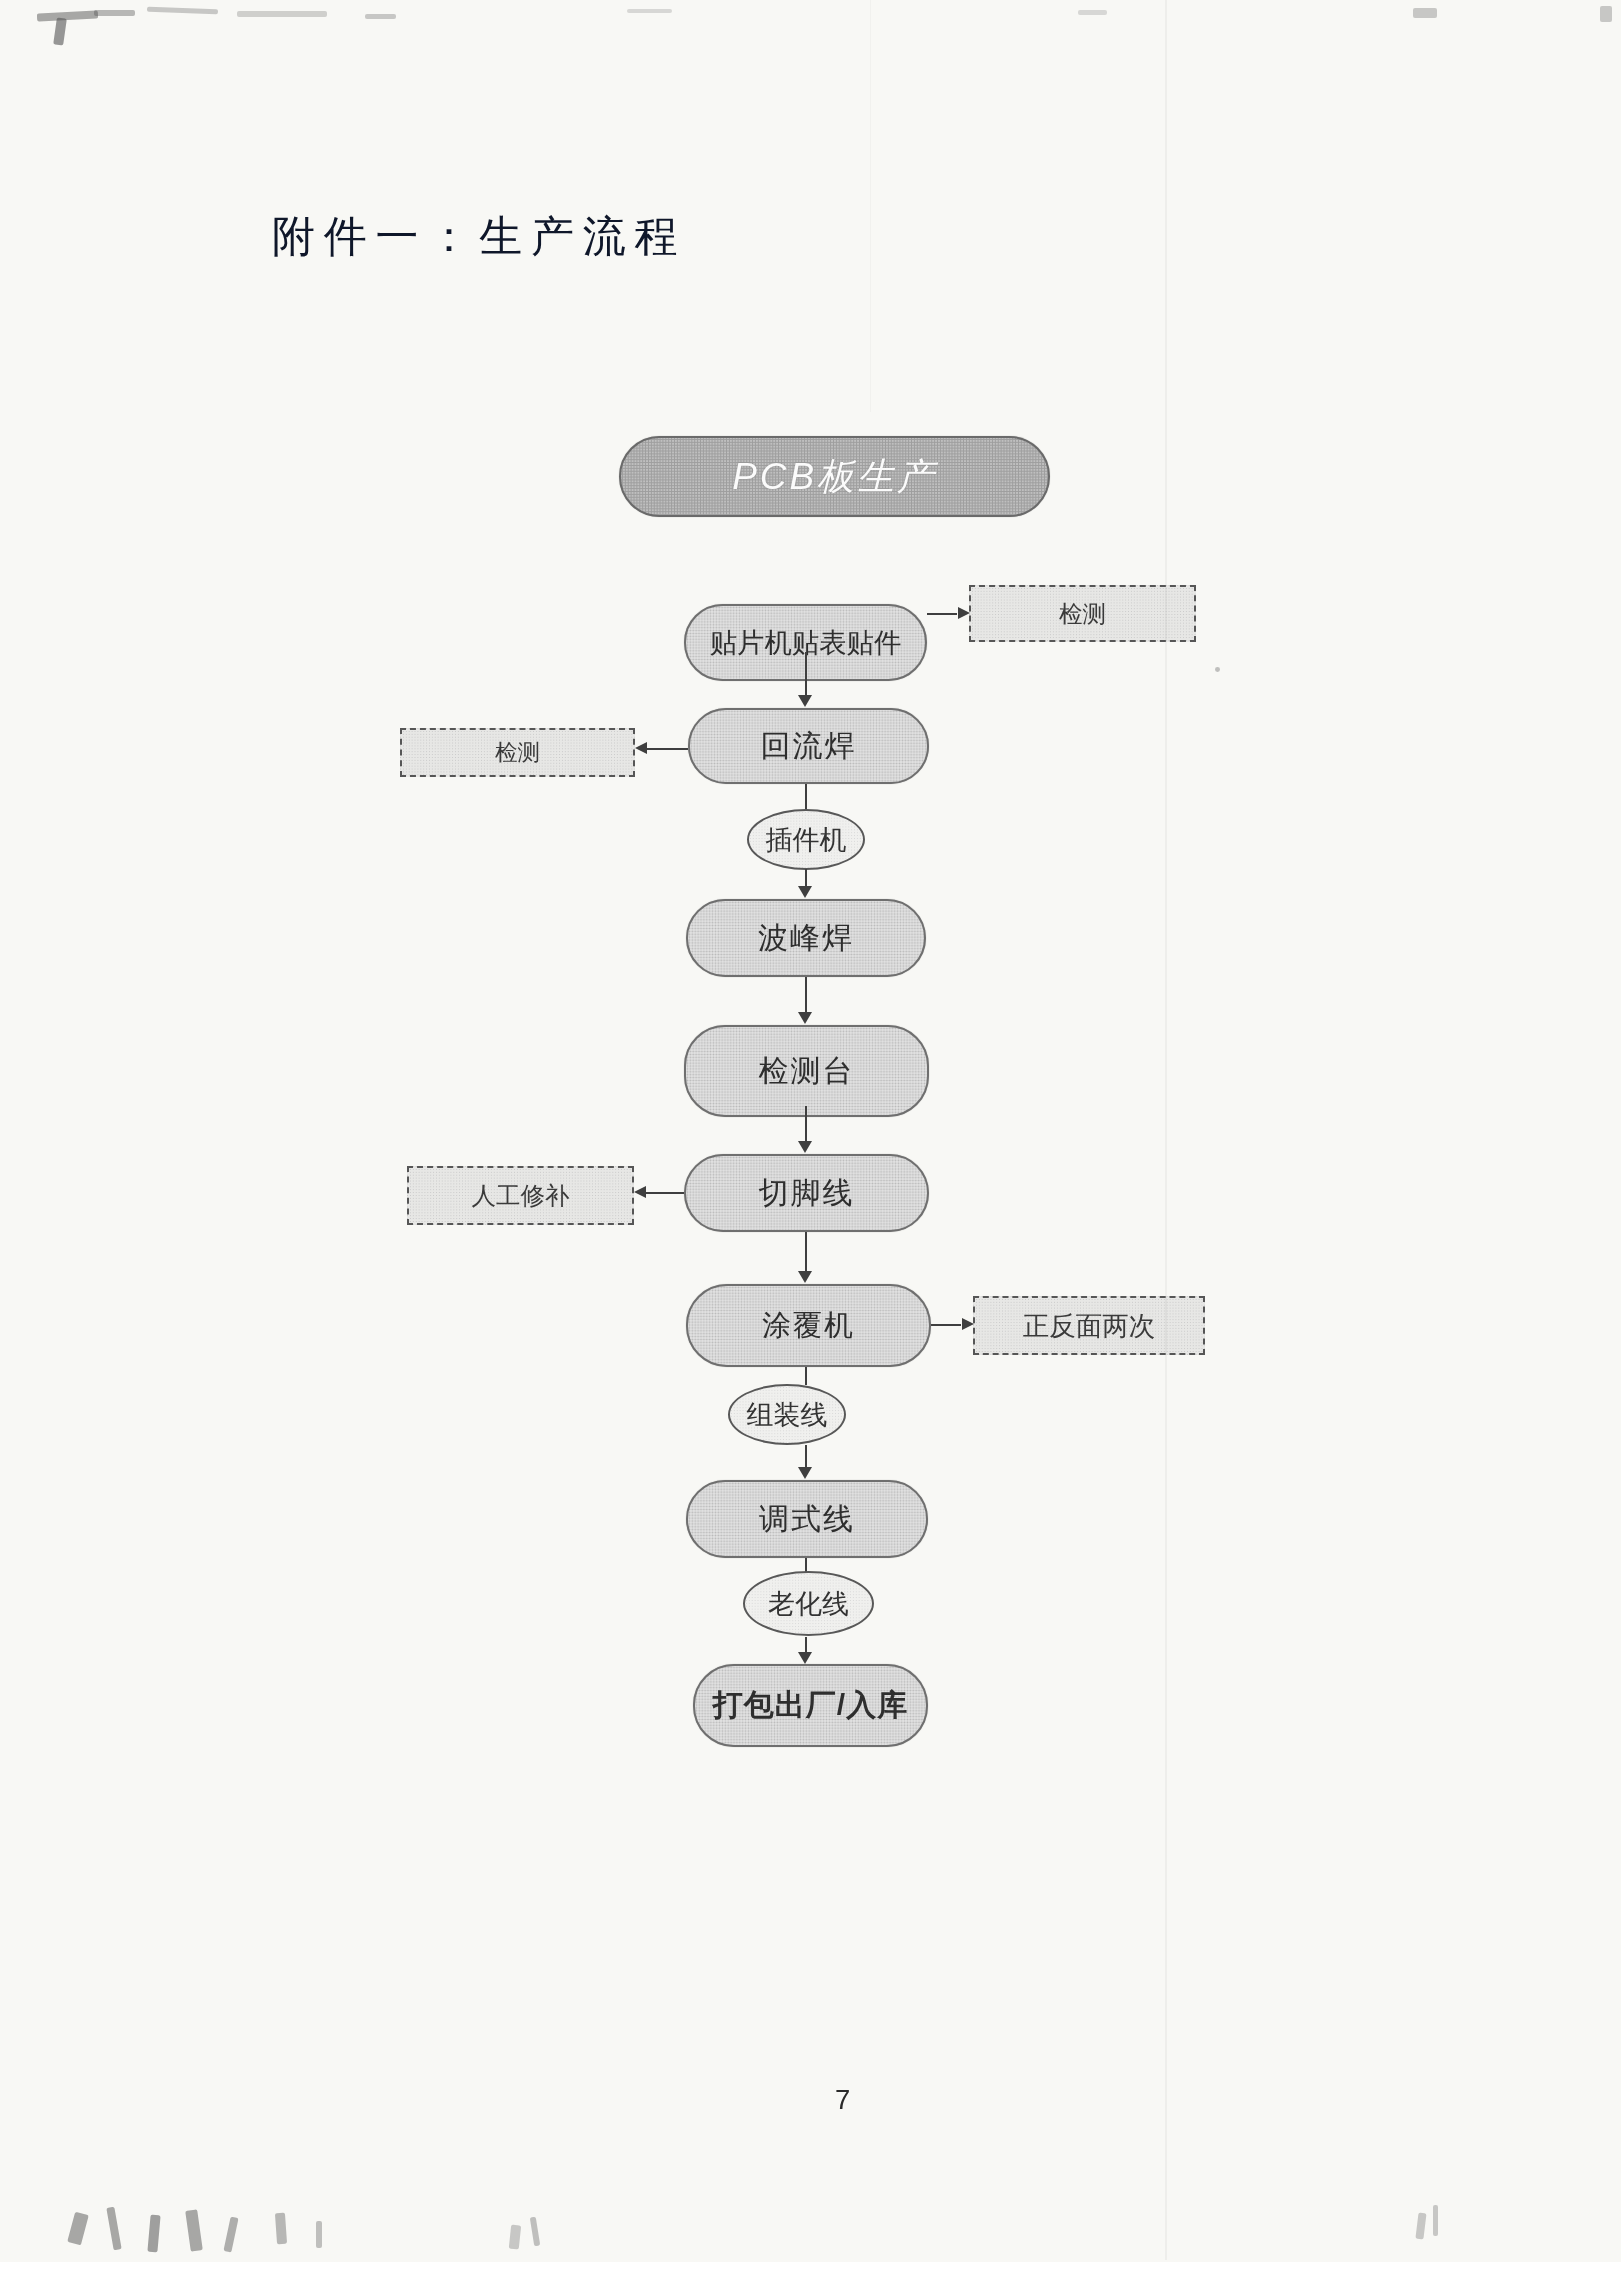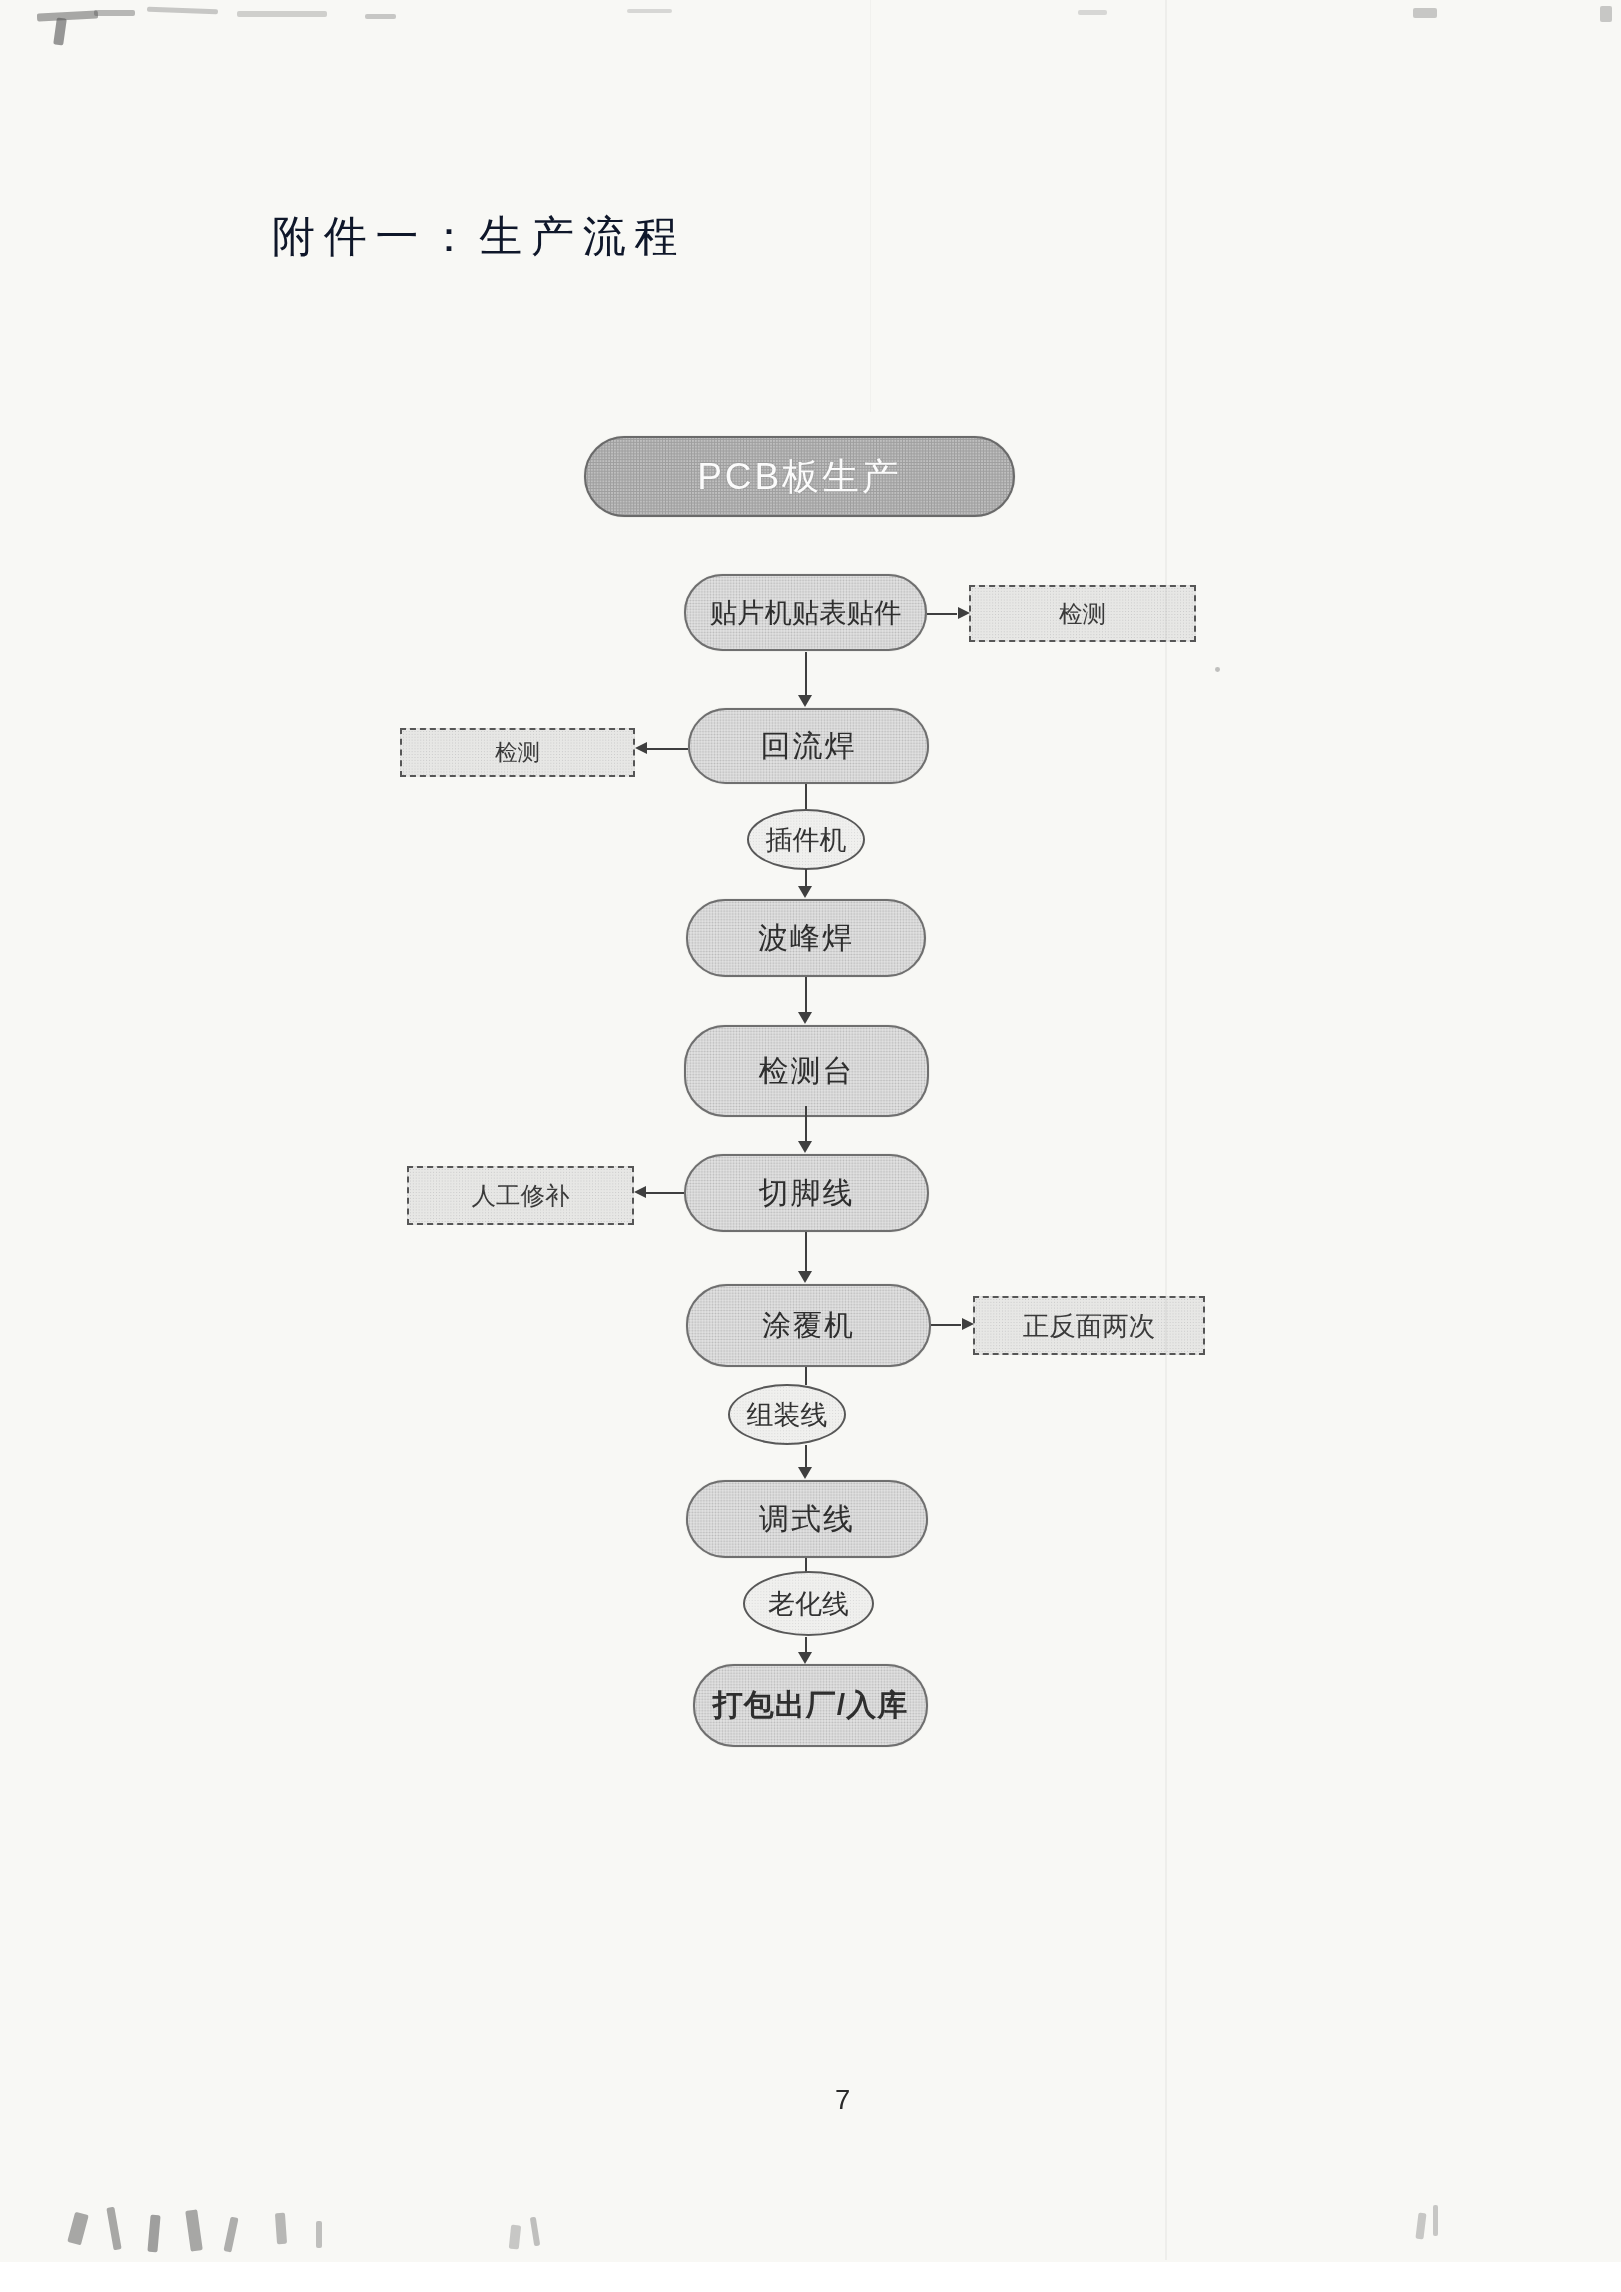--- a/index.html
+++ b/index.html
@@ -83,23 +83,23 @@
   .bottom-strip{position:absolute;left:0;top:2262px;width:1621px;height:30px;background:#ffffff;}
   .speck{position:absolute;background:#555;border-radius:2px;}
 </style>
 </head>
 <body>
 
 <div class="page">
 
   <div class="doc-title">附件一：生产流程</div>
 
-  <div class="pill start-pill" style="left:584px;top:436px;width:431px;height:81px;">PCB板生产</div>
+  <div class="pill start-pill" style="left:619px;top:436px;width:431px;height:81px;font-style:italic;">PCB板生产</div>
 
-  <div class="pill" style="left:684px;top:574px;width:243px;height:77px;font-size:27.4px;">贴片机贴表贴件</div>
+  <div class="pill" style="left:684px;top:604px;width:243px;height:77px;font-size:27.4px;">贴片机贴表贴件</div>
   <div class="dashed-box" style="left:969px;top:585px;width:227px;height:57px;font-size:23.5px;">检测</div>
   <div class="hline" style="left:927px;top:613px;width:30px;"></div>
   <div class="arr-right" style="left:958px;top:607px;"></div>
 
   <div class="vline" style="left:805px;top:652px;height:44px;"></div>
   <div class="arr-down" style="left:798px;top:695px;"></div>
 
   <div class="pill" style="left:688px;top:708px;width:241px;height:76px;font-size:30px;letter-spacing:2px;">回流焊</div>
   <div class="dashed-box" style="left:400px;top:728px;width:235px;height:49px;font-size:22.5px;">检测</div>
   <div class="arr-left" style="left:635px;top:742px;"></div>

